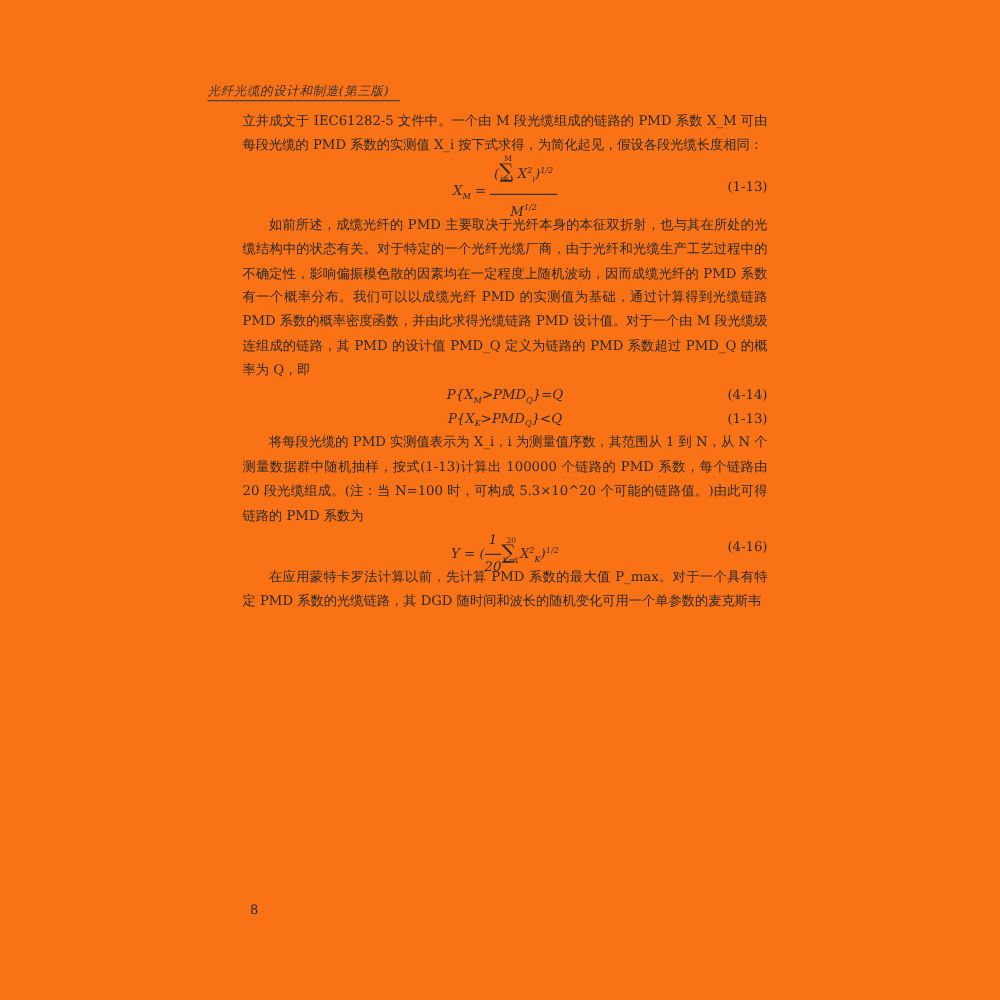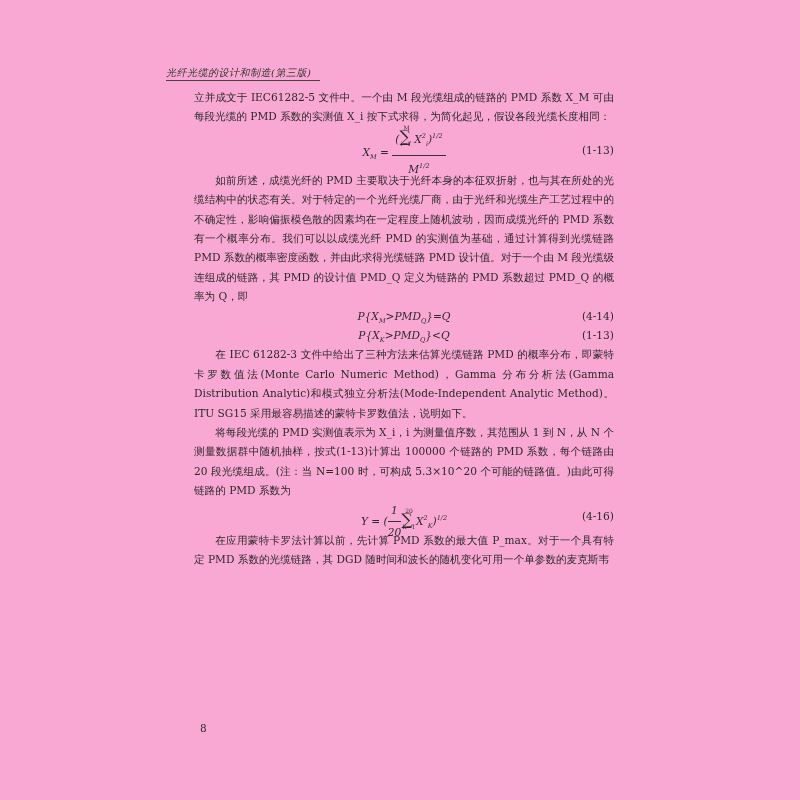--- a/index.html
+++ b/index.html
@@ -1,18 +1,18 @@
 <!DOCTYPE html>
 <html><head>
 <meta charset="utf-8">
 <style>
   html, body { margin:0; padding:0; background:#ffffff; }
   body { width:800px; height:800px; position:relative; overflow:hidden;
          font-family:"DejaVu Serif", "Liberation Serif", serif; color:#2a2a2a; }
-  .page { position:absolute; left:0; top:0; width:800px; height:800px; background:#f9a8d4; }
+  .page { position:absolute; left:0; top:0; width:800px; height:800px; background:#f97316; }
   .running-head { position:absolute; left:166px; top:66px; font-size:10px; letter-spacing:0.5px;
                   color:#333; font-style:italic; }
   .head-rule { position:absolute; left:166px; top:80px; width:154px; height:1px; background:#444; }
   .body { position:absolute; left:194px; top:88px; width:420px; font-size:10.6px; line-height:19.4px;
           text-align:justify; }
   .p { margin:0; }
   .indent { text-indent:2em; }
   .eq { position:relative; height:19.4px; text-align:center; }
   .eq.tall { height:44px; }
   .eq.mid { height:30px; }
@@ -56,21 +56,20 @@
       <span class="expr"><span>P{X</span><sub>M</sub><span>&gt;PMD</span><sub>Q</sub><span>}=Q</span></span>
       <span class="num">(4-14)</span>
     </div>
 
 
     <div class="eq">
       <span class="expr"><span>P{X</span><sub>K</sub><span>&gt;PMD</span><sub>Q</sub><span>}&lt;Q</span></span>
       <span class="num">(1-13)</span>
     </div>
 
-    <p class="p indent">在 IEC 61282-3 文件中给出了三种方法来估算光缆链路 PMD 的概率分布，即蒙特卡罗数值法(Monte Carlo Numeric Method)，Gamma 分布分析法(Gamma Distribution Analytic)和模式独立分析法(Mode-Independent Analytic Method)。ITU SG15 采用最容易描述的蒙特卡罗数值法，说明如下。</p>
     <p class="p indent">将每段光缆的 PMD 实测值表示为 X_i，i 为测量值序数，其范围从 1 到 N，从 N 个测量数据群中随机抽样，按式(1-13)计算出 100000 个链路的 PMD 系数，每个链路由 20 段光缆组成。(注：当 N=100 时，可构成 5.3×10^20 个可能的链路值。)由此可得链路的 PMD 系数为</p>
 
     <div class="eq mid">
       <span class="expr">
         <span>Y =</span>
         (<span class="frac"><span class="top">1</span><span class="bot">20</span></span><span class="sigma">∑<span class="up">20</span><span class="dn">K=1</span></span>&nbsp;<span>X</span><sup>2</sup><sub>K</sub>)<sup>1/2</sup>
       </span>
       <span class="num">(4-16)</span>
     </div>
 

